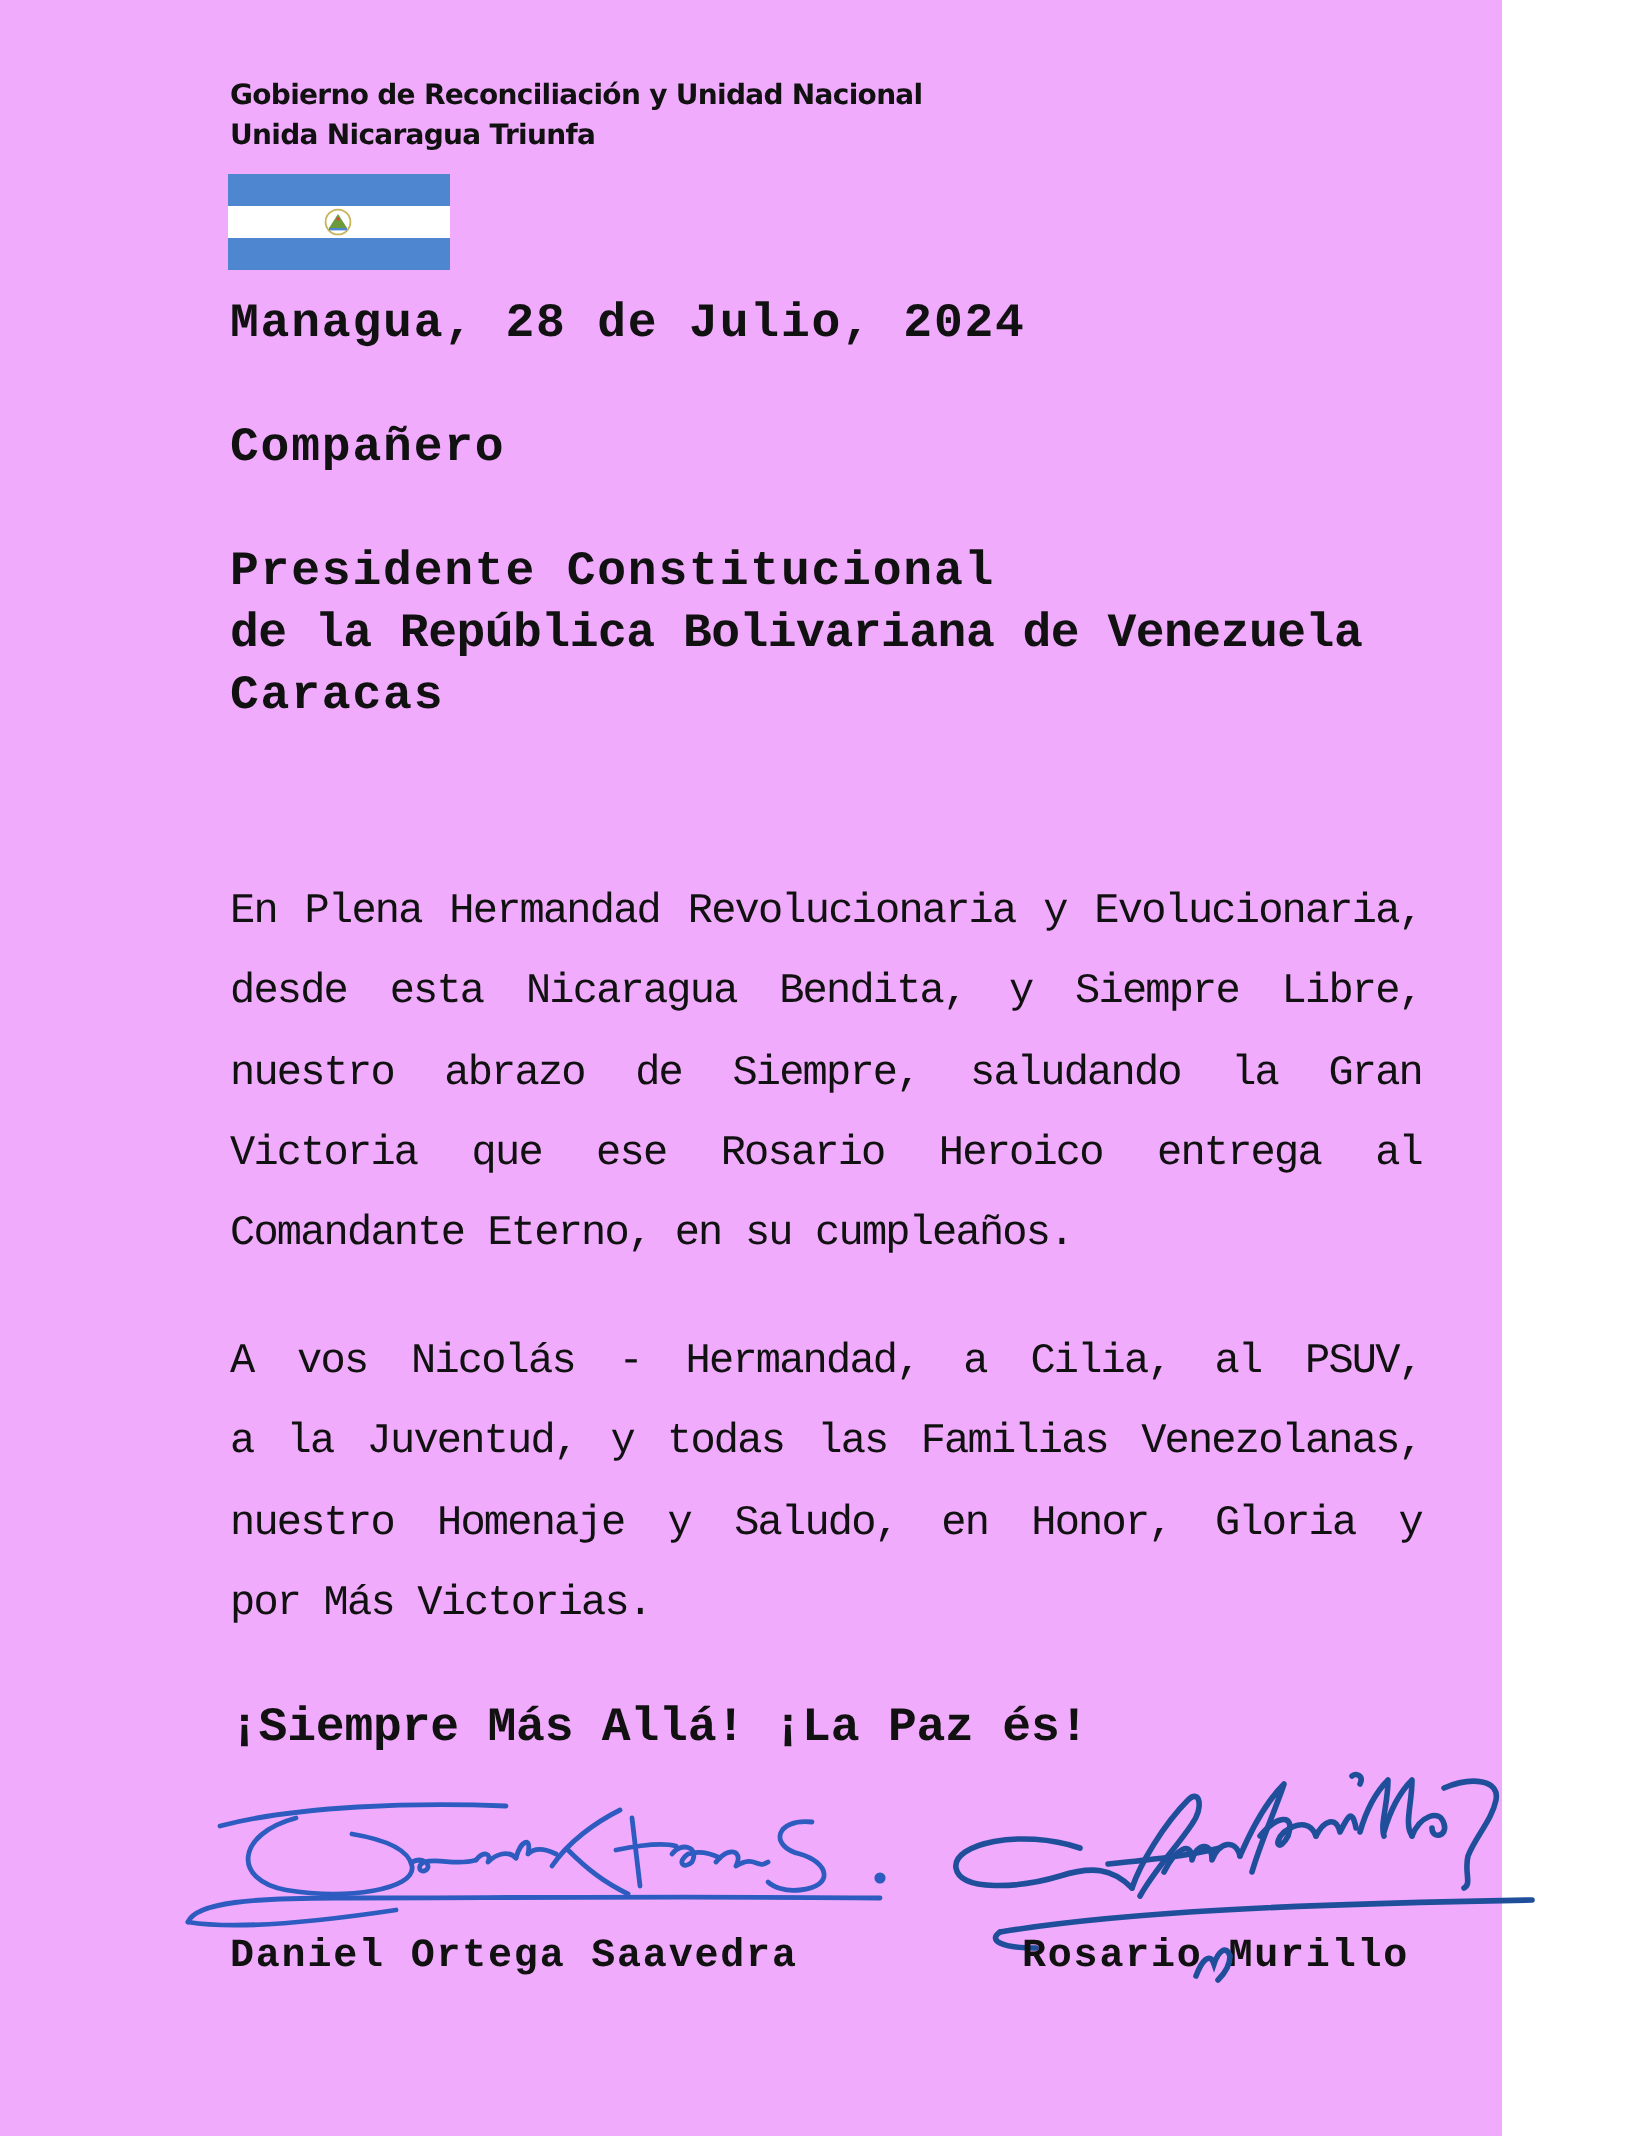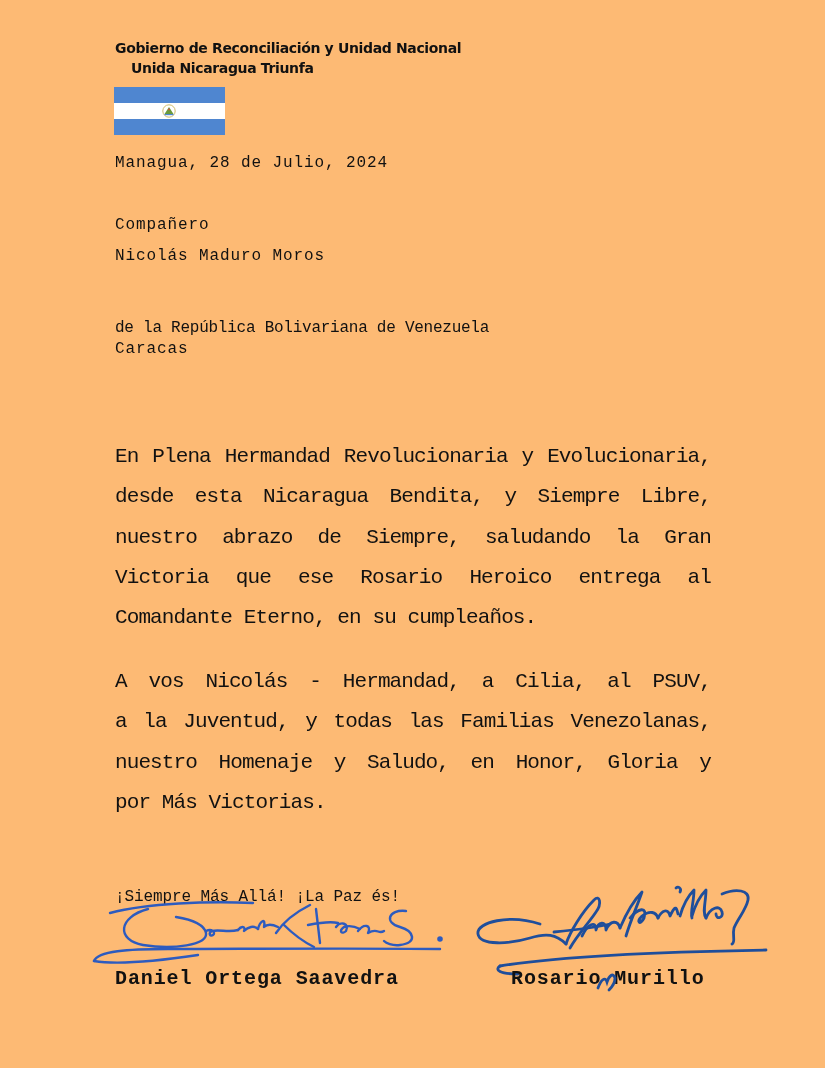--- a/index.html
+++ b/index.html
@@ -1,39 +1,39 @@
 <!DOCTYPE html>
 <html><head>
 <meta charset="utf-8">
 <style>
   html, body { margin: 0; padding: 0; background: #ffffff; }
   body { width: 825px; height: 1068px; position: relative; overflow: hidden; color: #111111; }
-  .page { position: absolute; left: 0; top: 0; width: 825px; height: 1068px; background: #fdba74; }
+  .page { position: absolute; left: 0; top: 0; width: 751px; height: 1068px; background: #f0abfc; }
 
   .org {
     position: absolute; left: 115px; font-family: "DejaVu Sans", sans-serif;
     font-weight: bold; font-size: 14px; letter-spacing: -0.35px; color: #111; white-space: nowrap;
   }
   .org.l1 { top: 40px; }
-  .org.l2 { top: 60px; margin-left: 16px; }
+  .org.l2 { top: 60px; }
 
   .flag { position: absolute; left: 114px; top: 87px; width: 111px; height: 48px; }
   .flag .band { position: absolute; left: 0; width: 111px; height: 16px; }
   .flag .b1 { top: 0; }
   .flag .b2 { top: 16px; background: #ffffff; }
   .flag .b3 { top: 32px; }
   .flag .emblem { position: absolute; left: 47px; top: 17px; width: 16px; height: 14px; }
 
   .mono {
     position: absolute; left: 115px; font-family: "Liberation Mono", monospace;
-    font-weight: normal; font-size: 16px; white-space: nowrap; line-height: 26px; color: #111;
+    font-weight: bold; font-size: 24px; white-space: nowrap; line-height: 26px; color: #111;
   }
   .ls-wide { letter-spacing: 0.9px; }
-  .ls-mid { letter-spacing: -0.25px; margin-top: 10px; }
-  .ls-close { letter-spacing: 0px; margin-top: 32px; }
+  .ls-mid { letter-spacing: -0.25px; }
+  .ls-close { letter-spacing: 0px; }
 
   .just {
     position: absolute; left: 115px; width: 596px; font-family: "Liberation Mono", monospace;
     font-weight: normal; font-size: 21px; letter-spacing: -0.9px; line-height: 26px;
     text-align: justify; text-align-last: justify; white-space: normal; color: #111;
   }
   .just.last { text-align-last: left; }
 
   .sig { position: absolute; }
   .sig svg { display: block; overflow: visible; }
@@ -59,21 +59,21 @@
       <circle cx="8" cy="7" r="6.2" fill="none" stroke="#c9b45a" stroke-width="0.9"></circle>
       <polygon points="3.5,10 8,3 12.5,10" fill="#6a9a3c"></polygon>
       <rect x="3.5" y="10" width="9" height="1.2" fill="#4f86d0"></rect>
       <circle cx="8" cy="5.5" r="0.9" fill="#d94b3a"></circle>
     </svg>
   </div>
 
   <div class="mono ls-wide" style="top:150px">Managua, 28 de Julio, 2024</div>
 
   <div class="mono ls-wide" style="top:212px">Compañero</div>
-  <div class="mono ls-wide" style="top:243px">Nicolás Maduro Moros</div>
+  <div class="mono ls-wide" style="top:274px">Presidente Constitucional</div>
   <div class="mono ls-mid" style="top:305px">de la República Bolivariana de Venezuela</div>
   <div class="mono ls-wide" style="top:336px">Caracas</div>
 
 
   <div>
     <div class="just" style="top:444px">En Plena Hermandad Revolucionaria y Evolucionaria,</div>
     <div class="just" style="top:484px">desde esta Nicaragua Bendita, y Siempre Libre,</div>
     <div class="just" style="top:525px">nuestro abrazo de Siempre, saludando la Gran</div>
     <div class="just" style="top:565px">Victoria que ese Rosario Heroico entrega al</div>
     <div class="just last" style="top:605px">Comandante Eterno, en su cumpleaños.</div>

